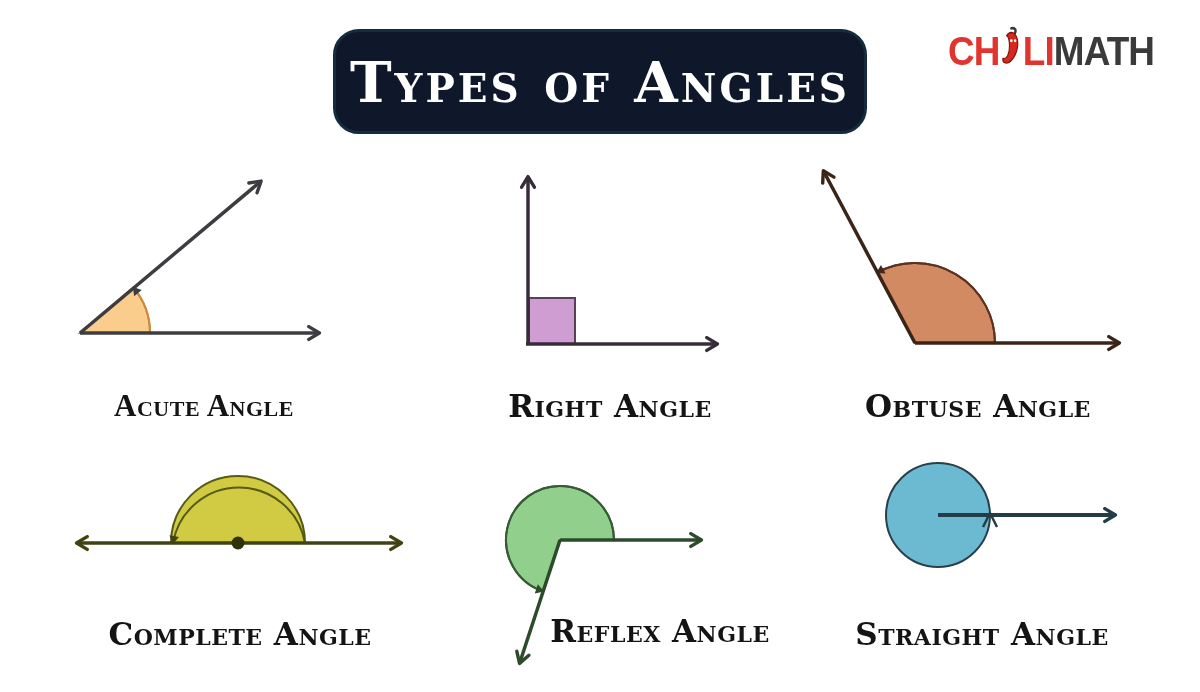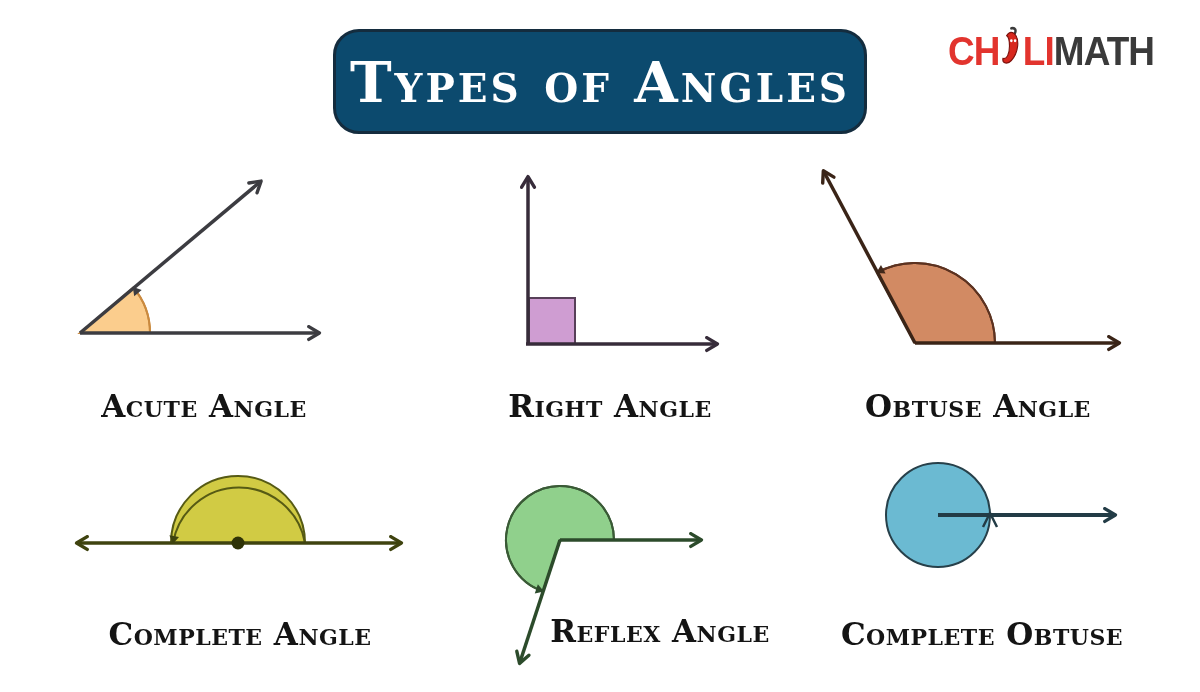--- a/index.html
+++ b/index.html
@@ -1,41 +1,41 @@
 <!DOCTYPE html>
 <html><head>
 <meta charset="utf-8">
 <style>
   html,body{margin:0;padding:0;background:#fff;}
   .canvas{position:relative;width:1200px;height:692px;background:#ffffff;overflow:hidden;
           font-family:"DejaVu Serif","Liberation Serif",serif;}
 
   
   .title-banner{position:absolute;left:333px;top:29px;width:534px;height:105px;
-        background:#0c4a6e;border:3px solid #142c3e;border-radius:26px;
+        background:#0f172a;border:3px solid #142c3e;border-radius:26px;
         display:flex;align-items:center;justify-content:center;box-sizing:border-box;}
   .title-text{font-variant:small-caps;color:#ffffff;font-size:56px;font-weight:600;
         letter-spacing:3px;white-space:nowrap;}
 
   
   .logo{position:absolute;top:31px;right:46px;display:flex;align-items:center;
         transform:scaleX(0.9);transform-origin:100% 50%;
         font-family:"Liberation Sans",sans-serif;font-weight:bold;font-size:41px;
         letter-spacing:-1px;line-height:1;}
   .logo-red{color:#e2342e;}
   .logo-dark{color:#3a3a3a;}
   .chili{width:27px;height:42px;margin:-9px -1px 0 0;}
 
   
   .diagrams{position:absolute;left:0;top:0;width:1200px;height:692px;}
 
   
   .lbl{position:absolute;width:330px;text-align:center;font-variant:small-caps;
        font-weight:700;font-size:31px;color:#141414;letter-spacing:0.5px;white-space:nowrap;}
-  .lbl-acute{left:39px;top:388px;}
+  .lbl-acute{left:39px;top:388px;font-family:Liberation Serif, serif;}
   .lbl-right{left:445px;top:388px;}
   .lbl-obtuse{left:813px;top:388px;}
   .lbl-straight{left:75px;top:616px;}
   .lbl-reflex{left:495px;top:613px;}
   .lbl-complete{left:817px;top:616px;}
 </style>
 </head>
 <body>
 
 <div class="canvas">
@@ -130,15 +130,15 @@
     </svg>
     <span class="logo-red">LI</span>
     <span class="logo-dark">MATH</span>
   </div>
 
   <div class="lbl lbl-acute">Acute Angle</div>
   <div class="lbl lbl-right">Right Angle</div>
   <div class="lbl lbl-obtuse">Obtuse Angle</div>
   <div class="lbl lbl-straight">Complete Angle</div>
   <div class="lbl lbl-reflex">Reflex Angle</div>
-  <div class="lbl lbl-complete">Complete Obtuse</div>
+  <div class="lbl lbl-complete">Straight Angle</div>
 
 </div>
 
 </body></html>

